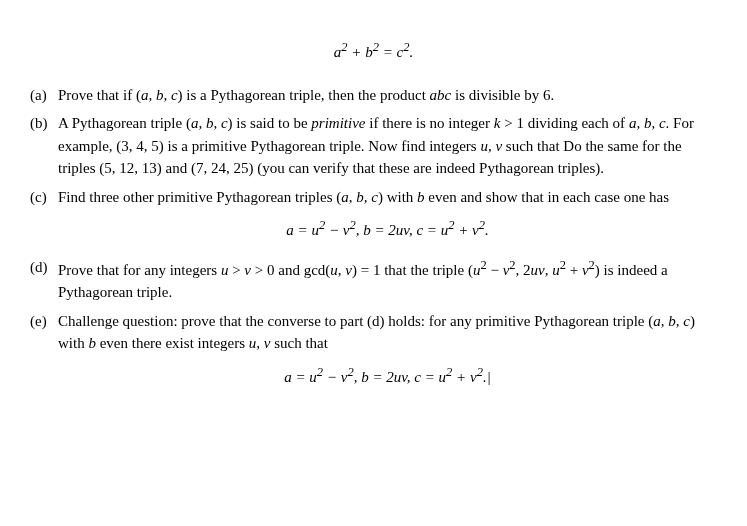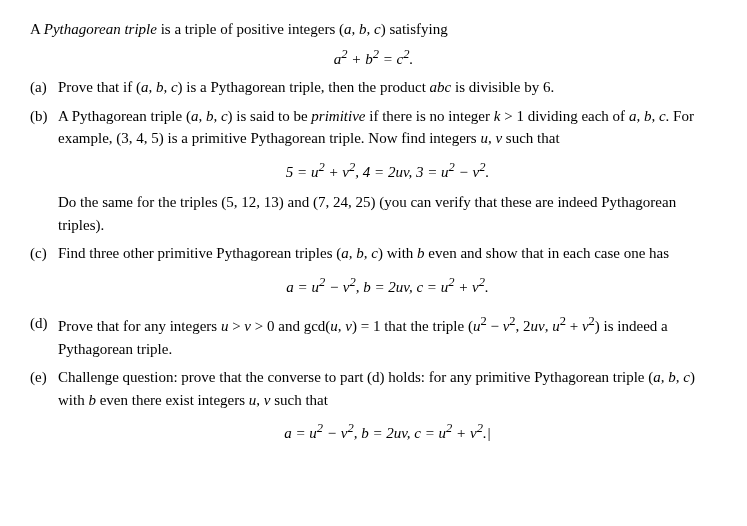--- a/index.html
+++ b/index.html
@@ -8,21 +8,21 @@
       font-family: "Times New Roman", Times, serif;
       font-size: 15px;
       color: #000;
       width: 747px;
       min-height: 526px;
       padding: 18px 30px 18px 30px;
       line-height: 1.5;
     }
     .center-formula {
       text-align: center;
-      margin: 4px 0;
+      margin: 20px 0;
       font-style: italic;
     }
     em { font-style: italic; }
     .formula-line {
       text-align: center;
       margin: 8px 0;
       font-style: italic;
     }
     .part-row {
       display: flex;
@@ -34,43 +34,39 @@
       font-style: normal;
     }
     .part-body {
       flex: 1;
     }
   </style>
 </head>
 <body>
 
 <div style="display:flex; align-items:baseline; margin-bottom:4px;">
-  <span>A <em>Pythagorean triple</em> is a triple of positive integers (<em>a, b, c</em>) satisfying</span>
 </div>
 
 <div class="center-formula">
   <em>a</em><sup>2</sup> + <em>b</em><sup>2</sup> = <em>c</em><sup>2</sup>.
 </div>
 
 <div class="part-row">
   <span class="part-marker">(a)</span>
   <span class="part-body">
     Prove that if (<em>a, b, c</em>) is a Pythagorean triple, then the product <em>abc</em> is divisible by 6.
   </span>
 </div>
 
 <div class="part-row">
   <span class="part-marker">(b)</span>
   <span class="part-body">
     A Pythagorean triple (<em>a, b, c</em>) is said to be <em>primitive</em> if there is no integer <em>k</em> &gt; 1
     dividing each of <em>a, b, c</em>. For example, (3, 4, 5) is a primitive Pythagorean triple. Now
     find integers <em>u</em>, <em>v</em> such that
-    <div class="formula-line">
-      5 = <em>u</em><sup>2</sup> + <em>v</em><sup>2</sup>, 4 = 2<em>uv</em>, 3 = <em>u</em><sup>2</sup> − <em>v</em><sup>2</sup>.
-    </div>
     Do the same for the triples (5, 12, 13) and (7, 24, 25) (you can verify that these are
     indeed Pythagorean triples).
   </span>
 </div>
 
 <div class="part-row">
   <span class="part-marker">(c)</span>
   <span class="part-body">
     Find three other primitive Pythagorean triples (<em>a, b, c</em>) with <em>b</em> even and show that in
     each case one has

